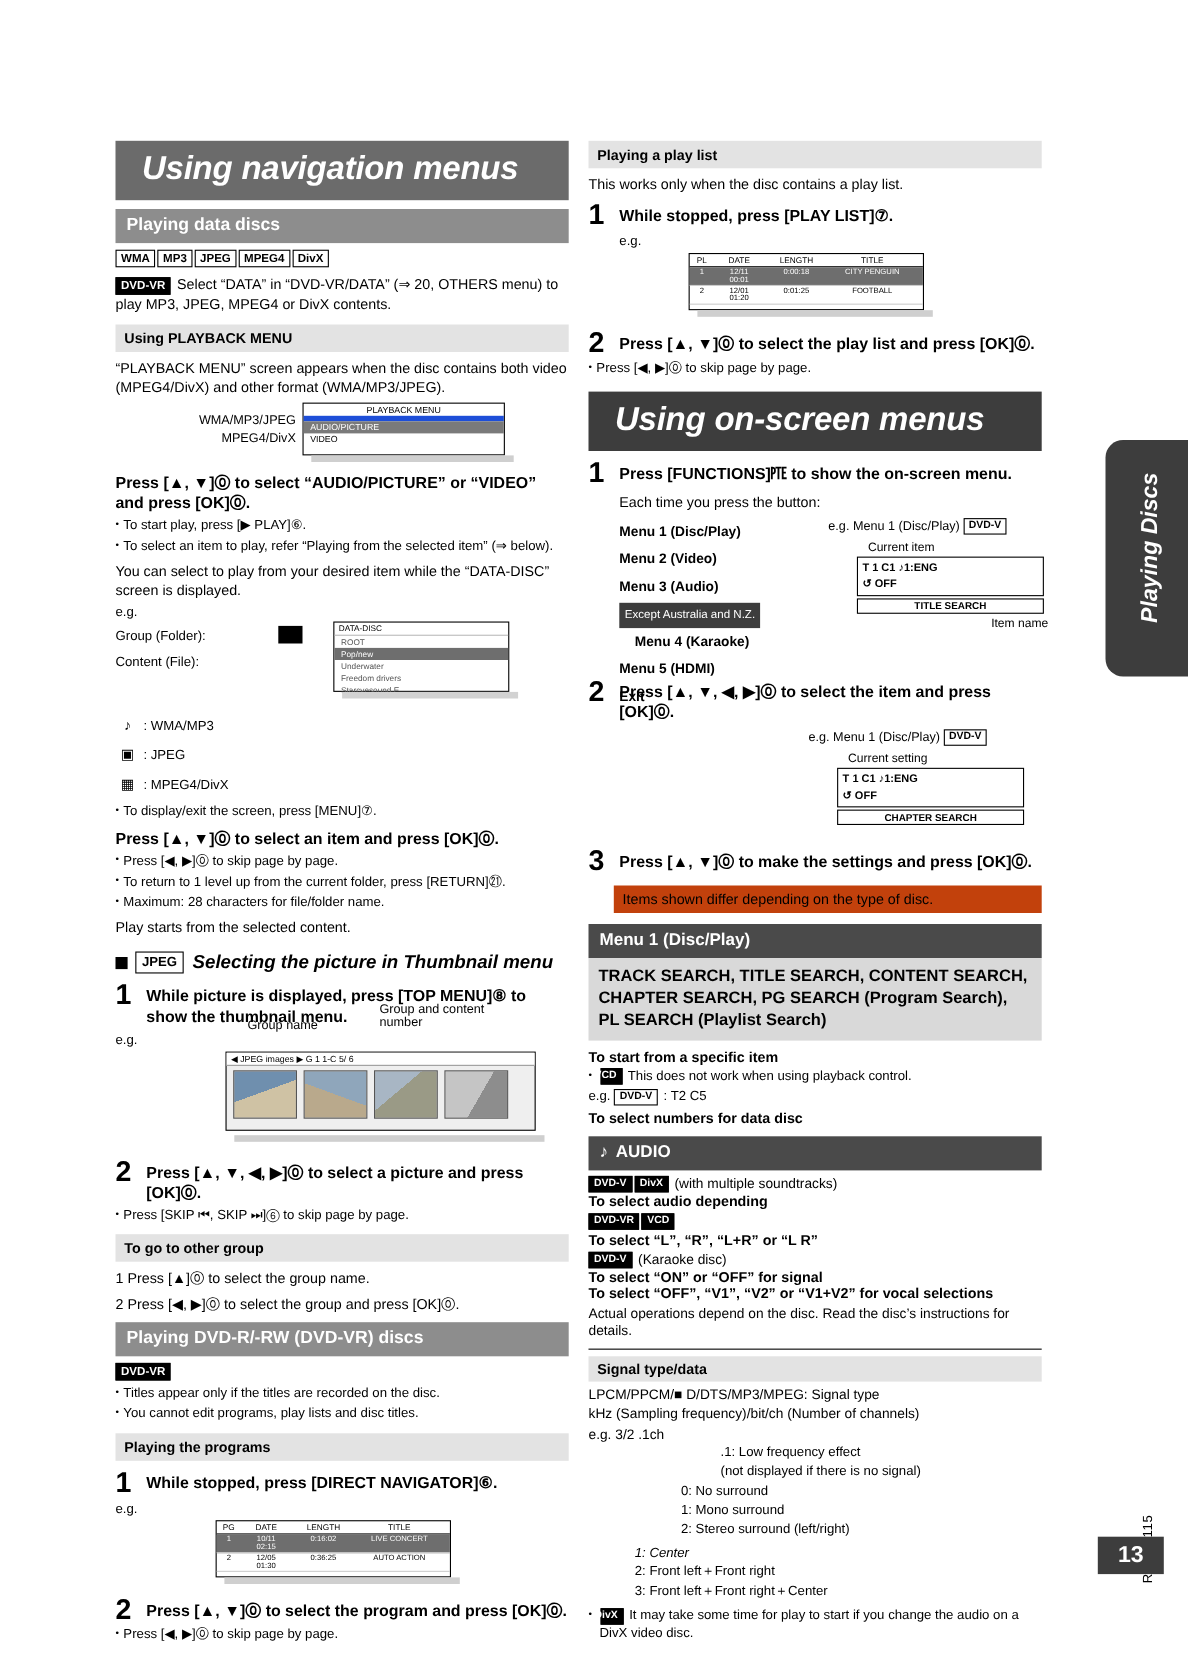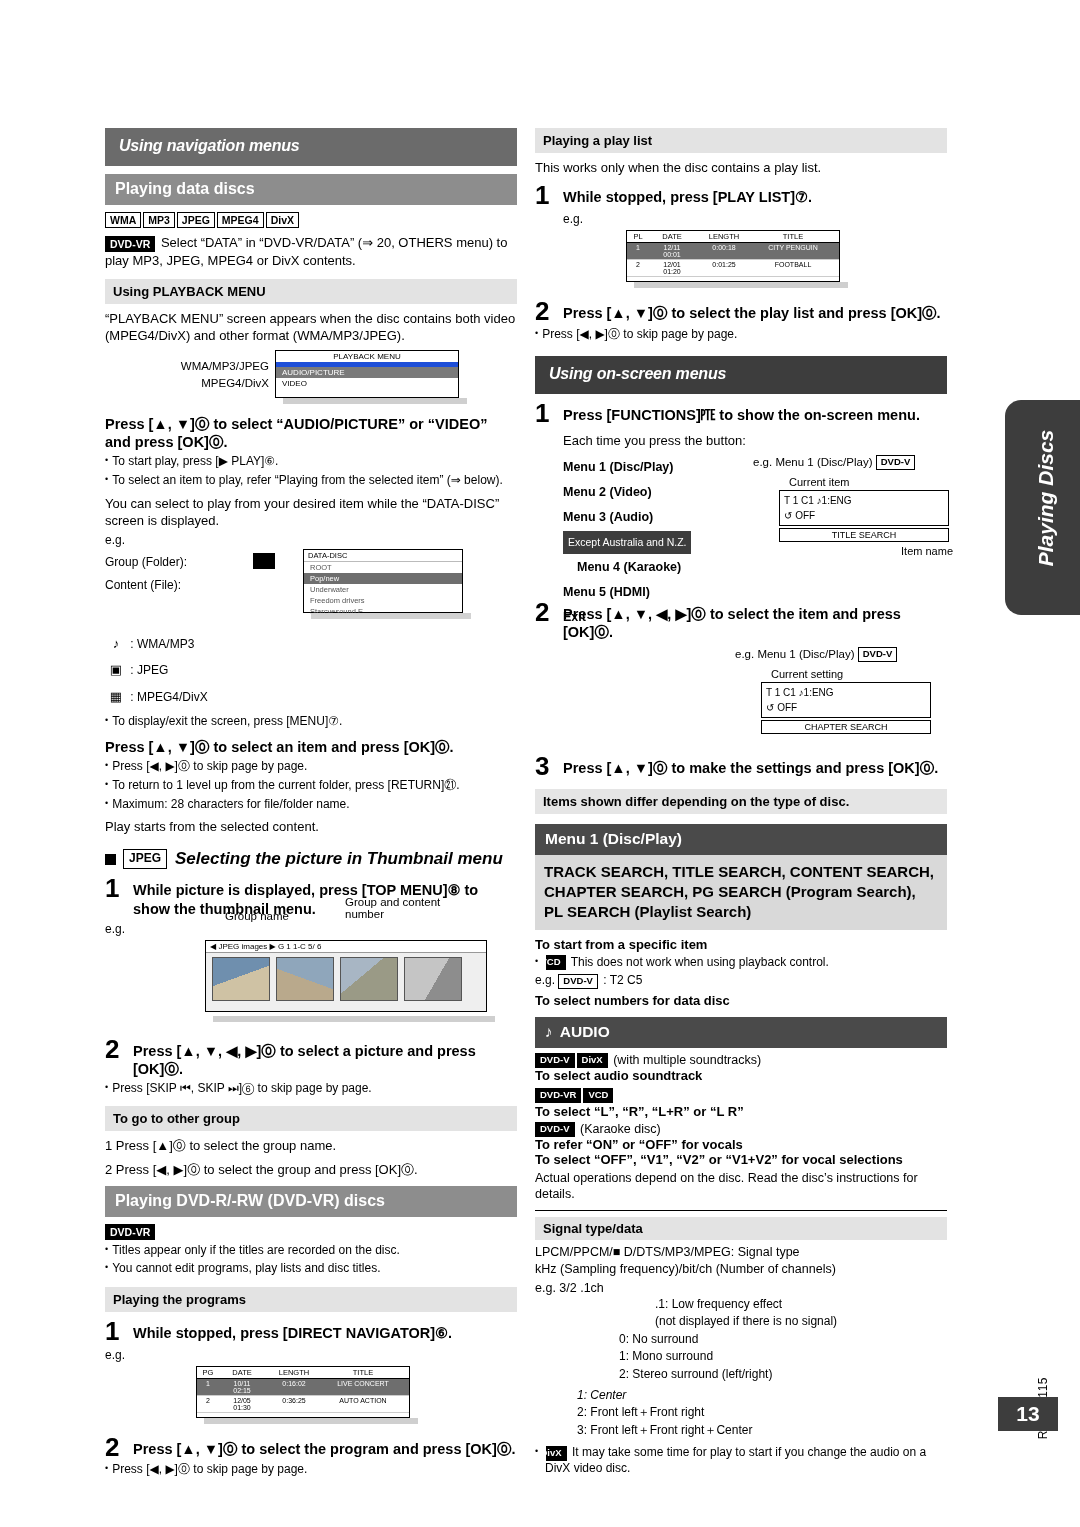--- a/index.html
+++ b/index.html
@@ -15,24 +15,24 @@
   .page { position:absolute; left:0; top:0; width:1080px; height:1527px; }
 
   
   .col-left  { position:absolute; left:105px; top:128px; width:412px; }
   .col-right { position:absolute; left:535px; top:128px; width:412px; }
 
   
   .bigbar {
     background:#6b6b6b;
     color:#fff;
-    font-size:16px;
+    font-size:30px;
     font-weight:bold;
     font-style:italic;
-    padding:9px 14px 11px 14px;
+    padding:9px 14px 11px 24px;
     letter-spacing:-0.2px;
   }
   .bigbar.black { background:#3d3d3d; }
 
   
   .midbar {
     background:#8d8d8d;
     color:#fff;
     font-size:16px;
     font-weight:bold;
@@ -49,26 +49,27 @@
   }
   .darkbar {
     background:#4a4a4a;
     color:#fff;
     font-size:15.5px;
     font-weight:bold;
     padding:6px 10px 7px 10px;
     margin-top:10px;
   }
   .graybar2 {
-    background:#e5e5e5;
+    background:#c2410c;
     color:#000;
     font-size:13px;
-    font-weight:bold;
+    font-weight:normal;
     padding:5px 8px 5px 8px;
     margin-top:10px;
+    margin-left:23px;
   }
 
   p, div.txt { font-size:13px; line-height:1.32; margin:6px 0 0 0; }
 
   
   .badge {
     display:inline-block;
     border:1px solid #000;
     background:#ffffff;
     font-size:10.5px;
@@ -125,21 +126,21 @@
   
   .tbl-fig { position:relative; width:230px; height:62px; margin:4px auto 0 auto;}
   .tbl-box { position:absolute; left:0; top:0; width:214px; height:52px; border:1px solid #000; background:#fff;}
   .tbl-hdr { display:flex; font-size:7.5px; border-bottom:1px solid #000; padding:1px 0;}
   .tbl-hdr span { display:block; }
   .tbl-row { display:flex; font-size:7px; border-bottom:1px solid #ccc; padding:1px 0;}
   .tbl-row.sel { background:#6e6e6e; color:#fff; }
   .tbl-shadow { position:absolute; left:8px; top:52px; width:214px; height:6px; background:#cfcfcf;}
 
   
-  .osd { position:relative; width:170px; font-size:9px; }
+  .osd { position:relative; width:170px; font-size:9px;font-weight:bold; }
   .osd-btn { border:1px solid #000; background:#fff; font-size:9px; text-align:center; padding:1px 0; }
 
   
   .sidetab {
     position:absolute; right:0px; top:400px; width:75px; height:215px;
     background:#3d3d3d;
     border-radius:16px 0 0 16px;
   }
   .sidetab .lbl {
     position:absolute; left:-44px; top:86px; width:170px;
@@ -449,32 +450,32 @@
     <div style="font-size:13px; font-weight:bold; margin-top:4px;">To select numbers for data disc</div>
 
     <div style="background:#4a4a4a; color:#fff; margin-top:9px; padding:6px 10px 7px 10px; font-size:15.5px; font-weight:bold;">
       <span style="margin-right:7px;">♪</span><span>AUDIO</span>
     </div>
 
     <div style="font-size:12.5px; margin-top:5px;">
       <span class="badge blk" style="font-size:9.5px;">DVD-V</span><span class="badge blk" style="font-size:9.5px;">DivX</span>
       <span>(with multiple soundtracks)</span>
     </div>
-    <div style="font-size:13px; font-weight:bold;">To select audio soundtrack</div>
+    <div style="font-size:13px; font-weight:bold;">To select audio depending</div>
 
     <div style="margin-top:3px;">
       <span class="badge blk" style="font-size:9.5px;">DVD-VR</span><span class="badge blk" style="font-size:9.5px;">VCD</span>
     </div>
     <div style="font-size:13px; font-weight:bold;">To select “L”, “R”, “L+R” or “L R”</div>
 
     <div style="font-size:12.5px; margin-top:3px;">
       <span class="badge blk" style="font-size:9.5px;">DVD-V</span>
       <span>(Karaoke disc)</span>
     </div>
-    <div style="font-size:13px; font-weight:bold;">To refer “ON” or “OFF” for vocals</div>
+    <div style="font-size:13px; font-weight:bold;">To select “ON” or “OFF” for signal</div>
     <div style="font-size:13px; font-weight:bold;">To select “OFF”, “V1”, “V2” or “V1+V2” for vocal selections</div>
     <div style="font-size:12.5px; margin-top:3px; line-height:1.3;">Actual operations depend on the disc. Read the disc’s instructions for details.</div>
 
     <div class="hr"></div>
     <div style="background:#e3e3e3; font-size:13px; font-weight:bold; padding:4px 8px; margin-top:6px;">Signal type/data</div>
 
     <div style="font-size:12.5px; margin-top:4px; line-height:1.35;">LPCM/PPCM/■ D/DTS/MP3/MPEG:  Signal type</div>
     <div style="font-size:12.5px; line-height:1.35;">kHz (Sampling frequency)/bit/ch (Number of channels)</div>
     <div style="font-size:12.5px; margin-top:3px;">e.g.  3/2 .1ch</div>
 

